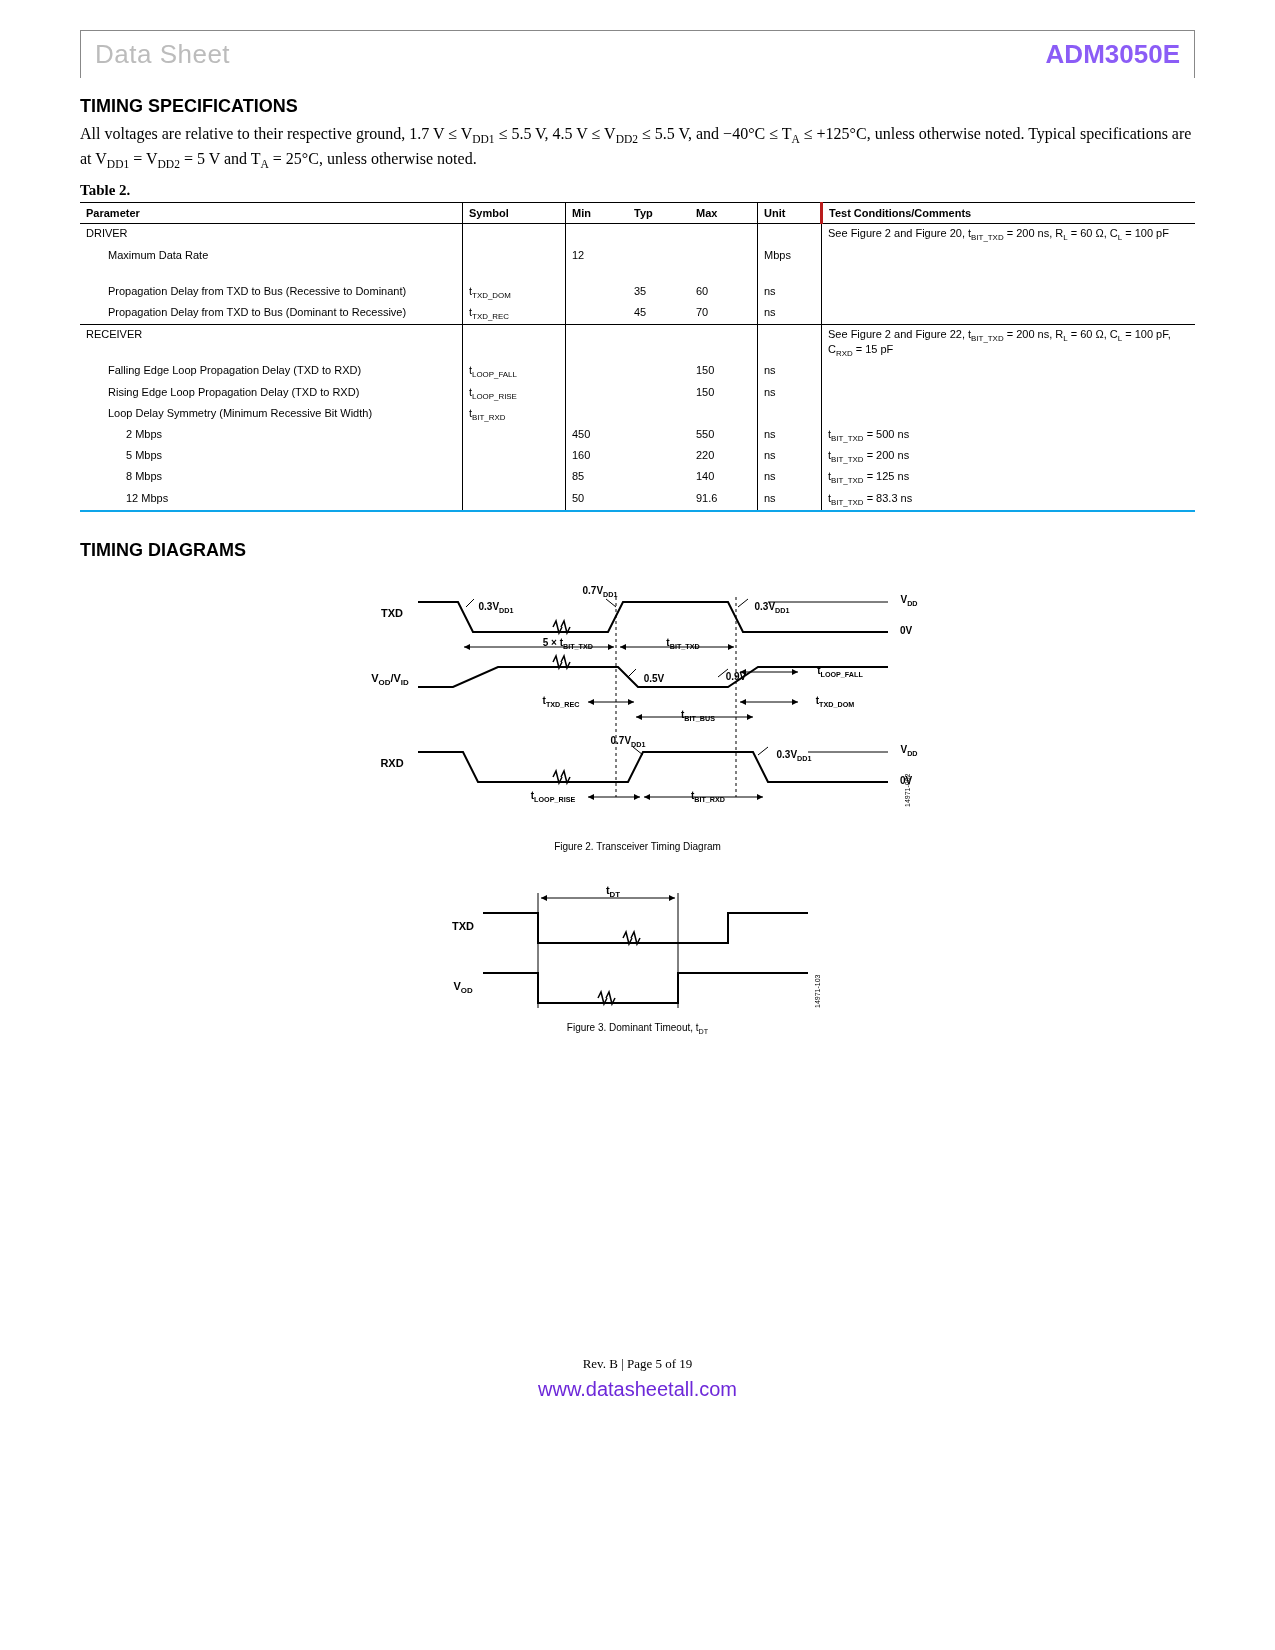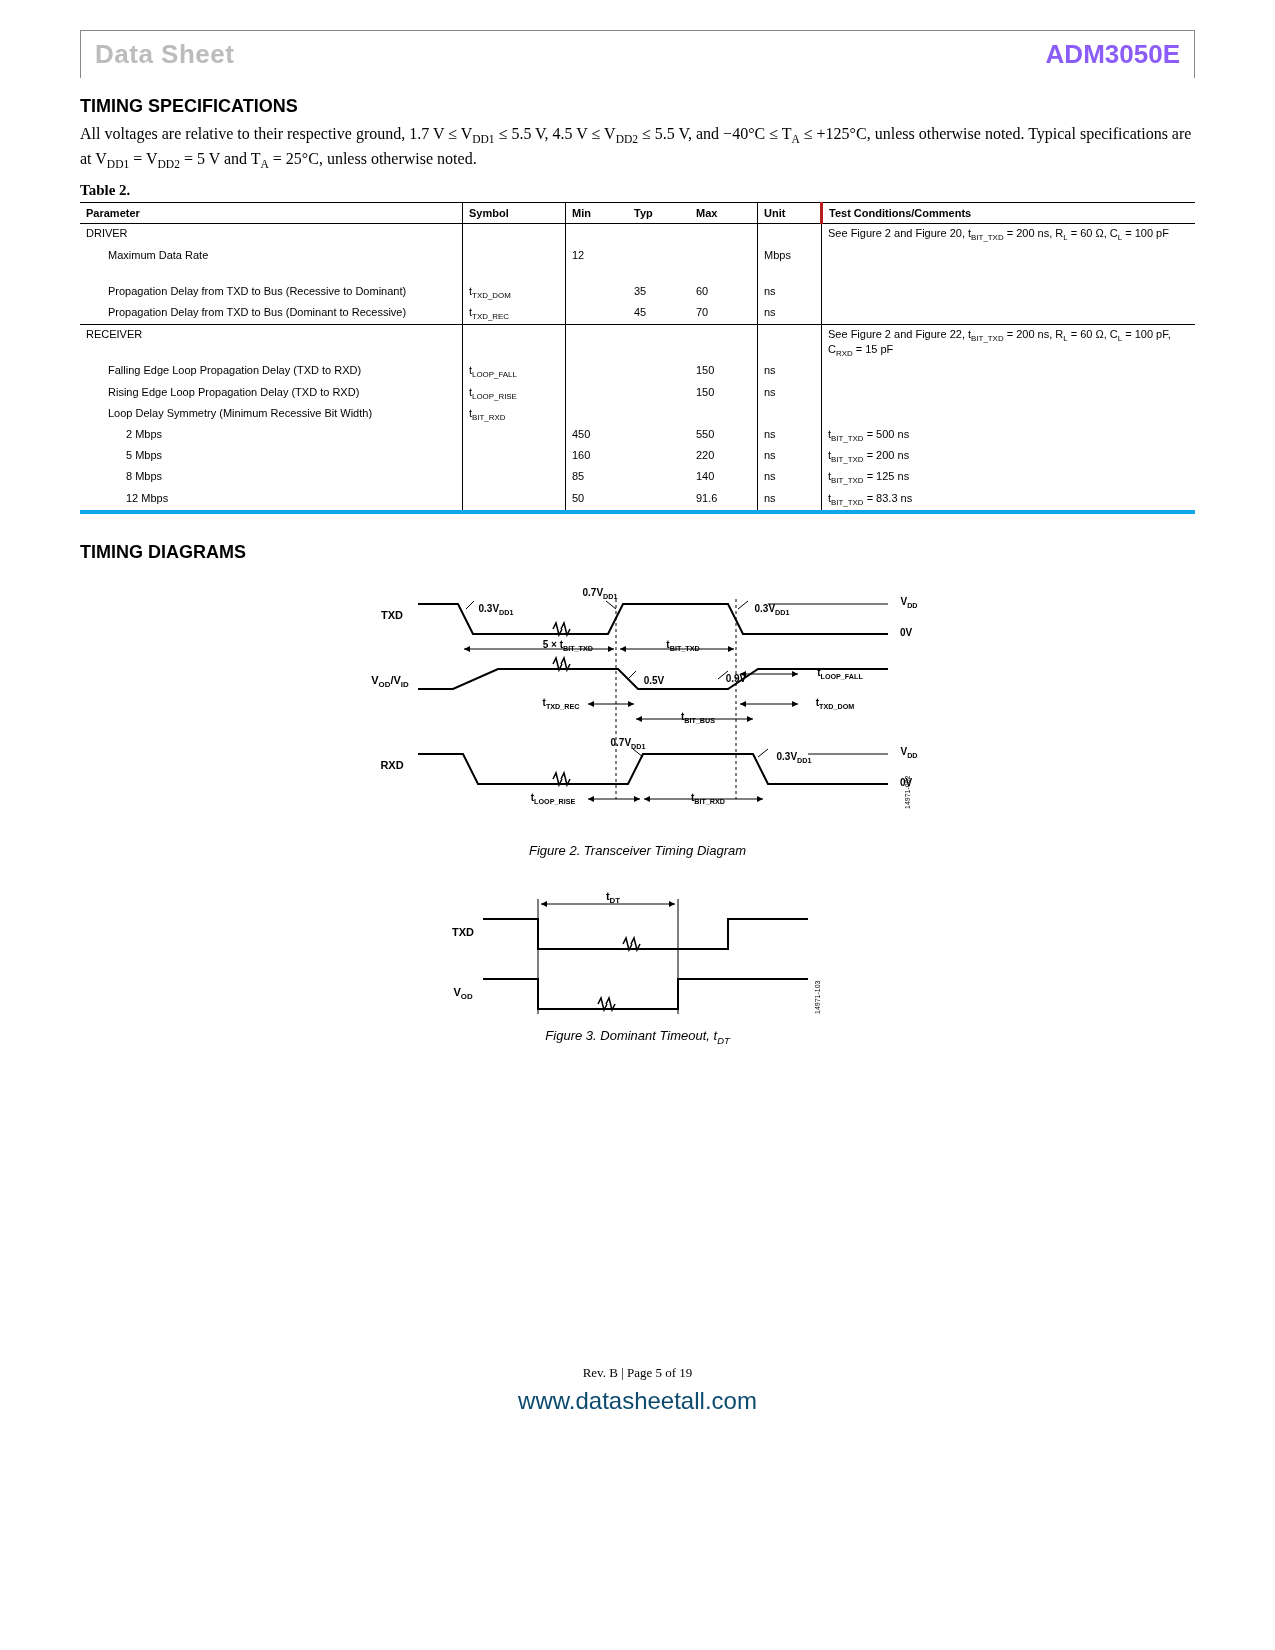--- a/index.html
+++ b/index.html
@@ -19,21 +19,21 @@
     justify-content: space-between;
     align-items: center;
     border-left: 1px solid #888;
     border-top: 1px solid #888;
     border-right: 1px solid #888;
     padding: 8px 14px 8px 14px;
     margin-bottom: 18px;
   }
   .header-left {
     font-size: 26px;
-    font-weight: bold;
+    font-weight: normal;
     color: #bcbcbc;
     letter-spacing: 0.5px;
   }
   .header-right {
     font-size: 26px;
     font-weight: bold;
     color: #8b5cf6;
   }
   .section-heading {
     font-size: 18px;
@@ -66,57 +66,56 @@
     vertical-align: bottom;
   }
   table.spec td {
     padding: 3px 6px;
     vertical-align: top;
   }
   table.spec tr.section-row td {
     border-top: 1px solid #000;
   }
   table.spec tr.last-row td {
-    border-bottom: 4px solid #0ea5e9;
+    border-bottom: 2px solid #0ea5e9;
   }
   .col-param { width: 370px; }
   .col-symbol { width: 90px; border-left:1px solid #000;}
   .col-min { width: 50px; border-left:1px solid #000;}
   .col-typ { width: 50px; }
   .col-max { width: 55px; }
   .col-unit { width: 50px; border-left:1px solid #000;}
   .col-test { border-left:3px solid #b91c1c;}
   table.spec td.bl { border-left:1px solid #000;margin-left:32px; }
   .indent1 { padding-left: 22px; }
   .indent2 { padding-left: 40px; }
   sub { font-size: 0.72em; }
   .diagrams {
     margin-top: 28px;
   }
   .fig-wrap {
     text-align: center;
     margin: 16px 0 10px 0;
   }
   .fig-caption {
-    font-style: italic;
-    font-size: 13px;
+    font-size: 10px;
     margin-top: 4px;
   }
   .footer {
     text-align: center;
     font-size: 13px;
     margin-top: 320px;
   }
   .footer .rev {
     font-family: Georgia, 'Times New Roman', serif;
     margin-bottom: 6px;
   }
   .footer .link {
-    color: #0c4a6e;
-    font-size: 24px;
+    color: #6d28d9;
+    font-size: 20px;
   }
   svg { display:block; margin:0 auto; }
 </style>
 </head>
 <body>
 
 <div class="page">
 
   <div class="header-bar">
     <div class="header-left">Data Sheet</div>

